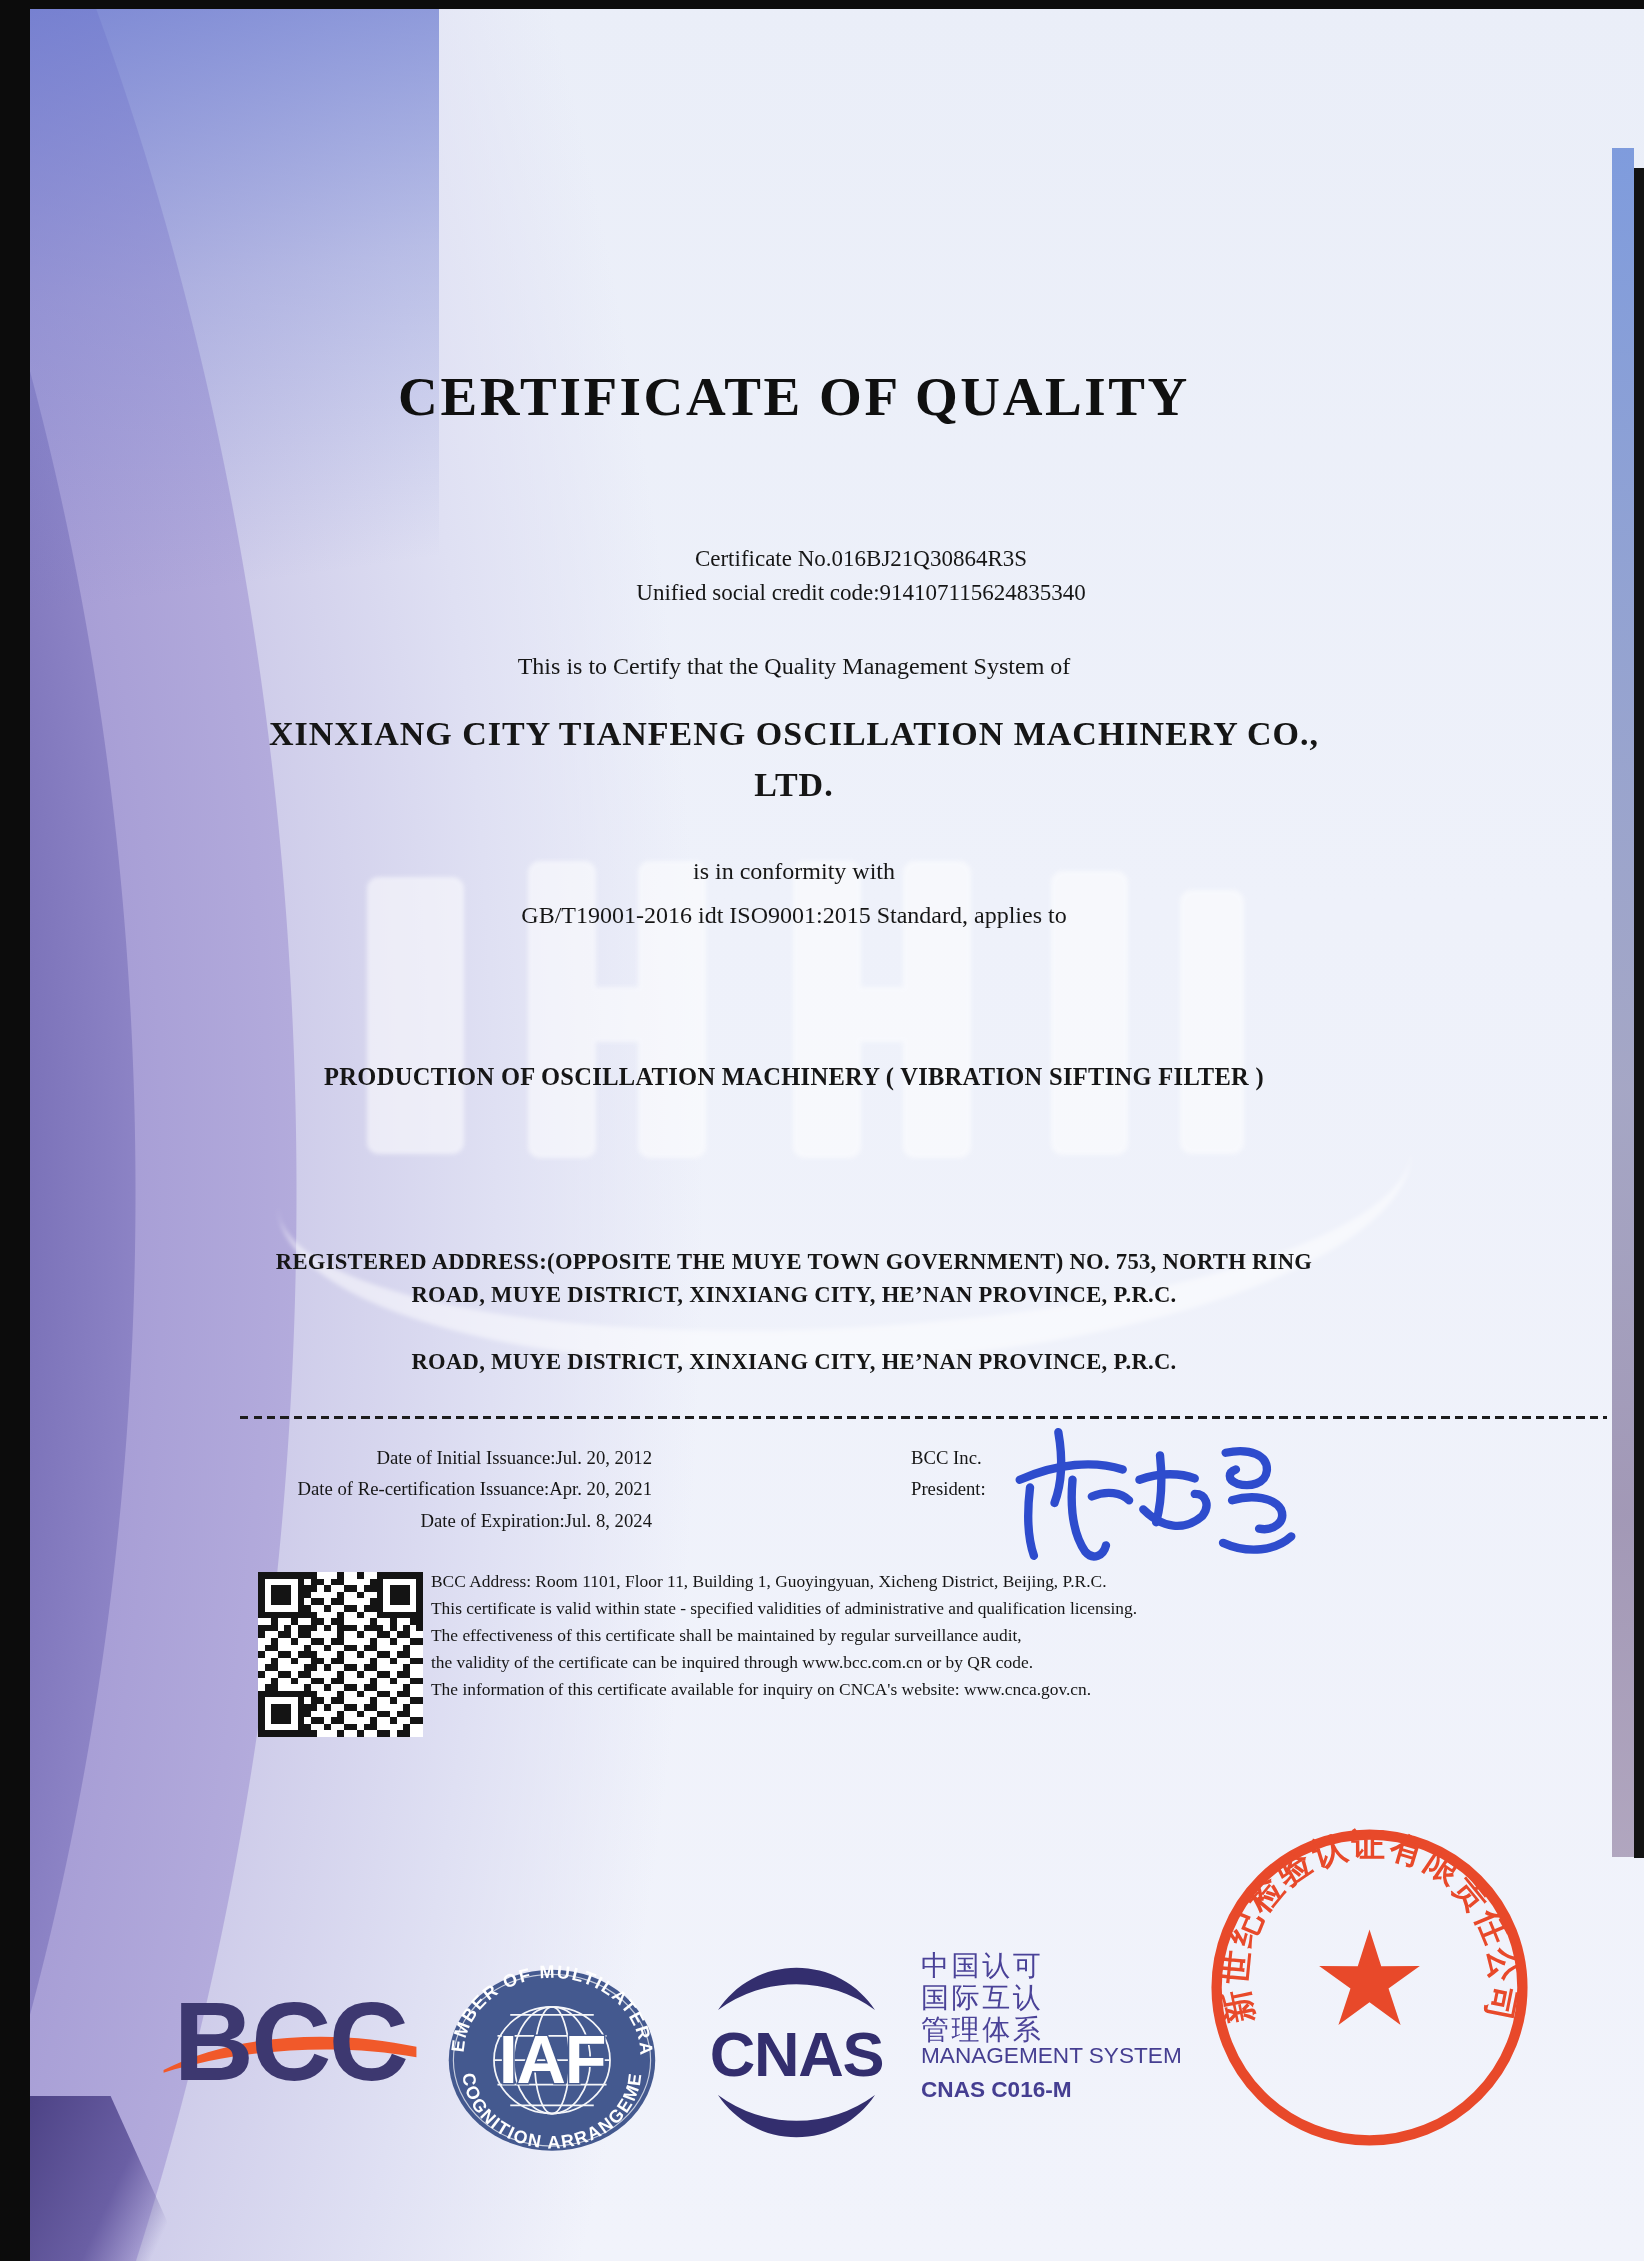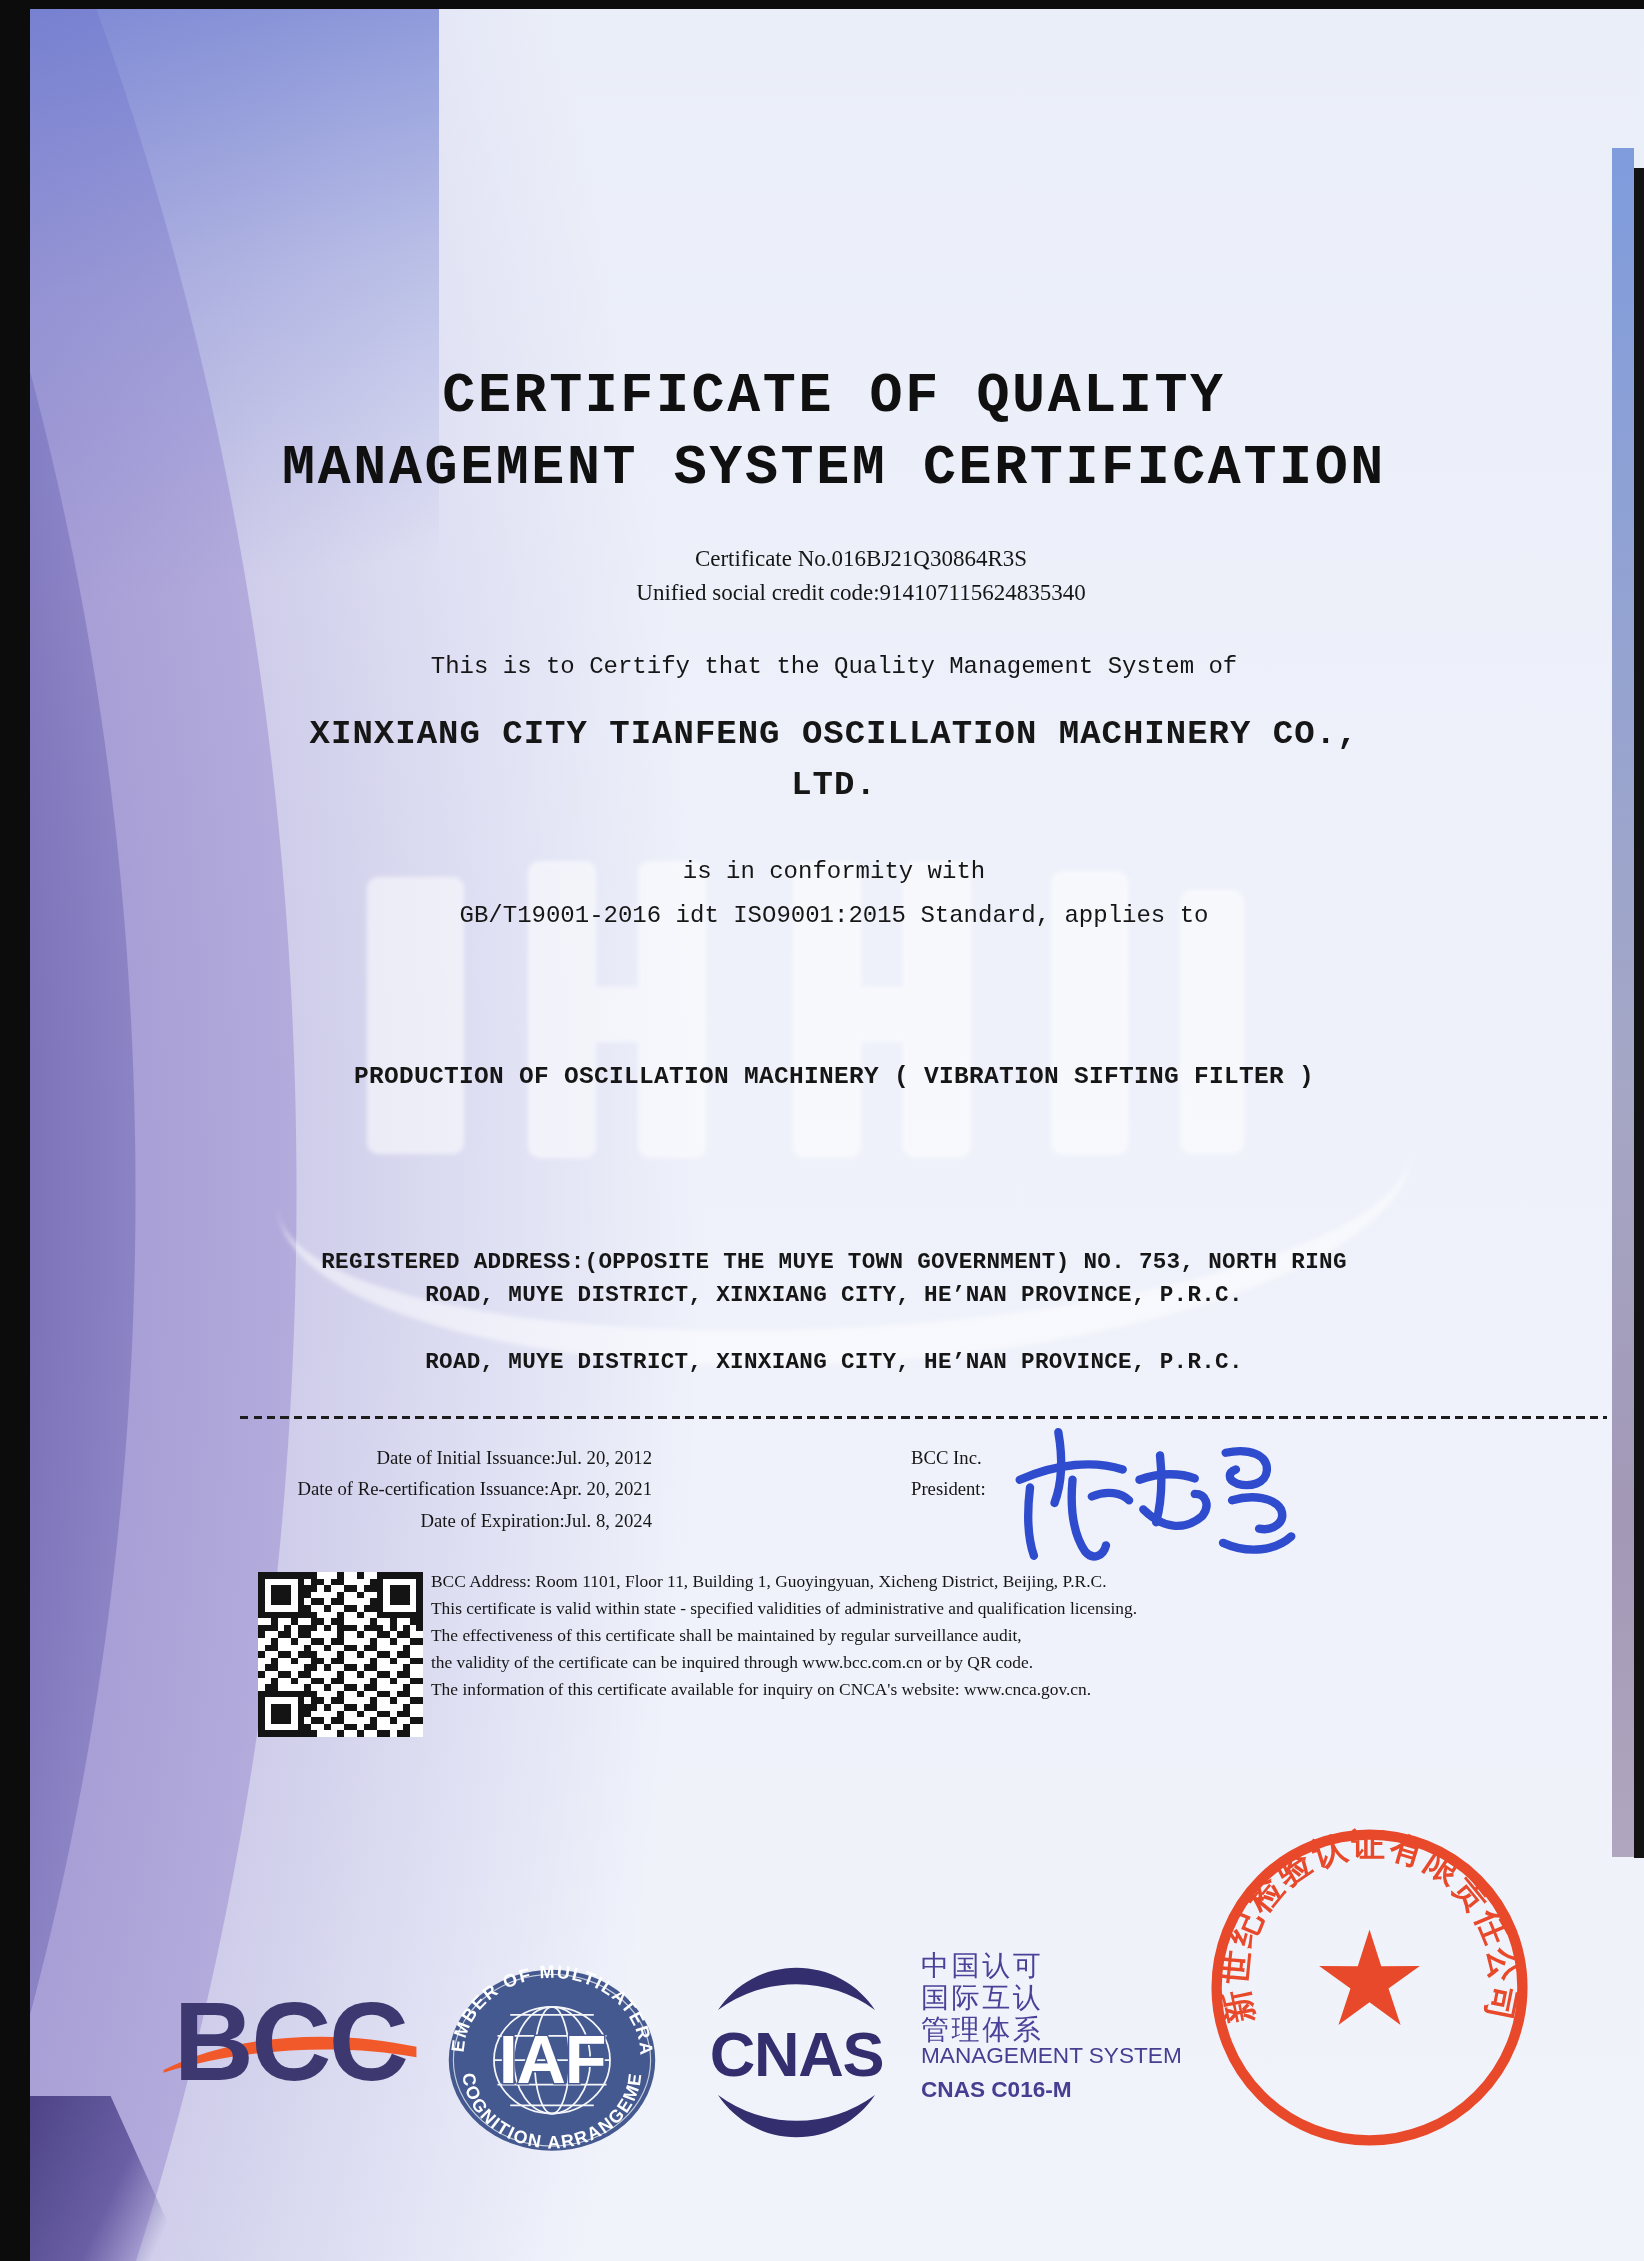--- a/index.html
+++ b/index.html
@@ -36,21 +36,21 @@
   
   .wm{position:absolute;left:335px;top:832px;width:1084px;height:387px;opacity:.55;filter:blur(1.9px);}
   .wm div{position:absolute;background:#fff;}
   .wm .b{border-radius:11.6px;}
   .wm-arc{
     position:absolute;left:277px;top:993px;width:1135px;height:335px;border-radius:50%;
     border-bottom:35px solid rgba(255,255,255,.5);transform:rotate(-3deg);filter:blur(1.9px);
   }
   
   .t{position:absolute;white-space:nowrap;}
-  .cx{left:834px;transform:translateX(-50%);font-family:Liberation Mono, monospace;}
+  .cx{left:794px;transform:translateX(-50%);}
   .title{font-weight:bold;font-size:55px;letter-spacing:2.6px;color:#101010;}
   .bold36{font-weight:normal;font-size:23px;}
   .reg37{font-size:24px;}
   .comp{font-weight:bold;font-size:34px;letter-spacing:1px;}
   .scope{font-weight:bold;font-size:24.5px;letter-spacing:0.3px;}
   .addr{font-weight:bold;font-size:22.6px;letter-spacing:0.3px;}
   .date-line{font-size:18.7px;}
   .fineprint{font-size:17.4px;}
   .divider{
     position:absolute;left:240px;top:1416px;width:1367px;height:3.2px;
@@ -91,21 +91,20 @@
     <div class="b" style="left:845px;top:58px;width:64px;height:264px;"></div>
   </div>
   <div class="wm-arc"></div>
 
   <div class="edge-top"></div>
   <div class="edge-left"></div>
   <div class="edge-right-fringe"></div>
   <div class="edge-right-black"></div>
 
   <div class="t cx title" style="top:365px;">CERTIFICATE OF QUALITY</div>
-  <div class="t cx title" style="top:437px;">MANAGEMENT SYSTEM CERTIFICATION</div>
 
   <div class="t bold36" style="left:861px;top:546px;transform:translateX(-50%);">Certificate No.016BJ21Q30864R3S</div>
   <div class="t bold36" style="left:861px;top:580px;transform:translateX(-50%);">Unified social credit code:914107115624835340</div>
 
   <div class="t cx reg37" style="top:642px;margin-top:11px;">This is to Certify that the Quality Management System of</div>
 
   <div class="t cx comp" style="top:715px;">XINXIANG CITY TIANFENG OSCILLATION MACHINERY CO.,</div>
   <div class="t cx comp" style="top:766px;">LTD.</div>
 
   <div class="t cx reg37" style="top:858px;">is in conformity with</div>

